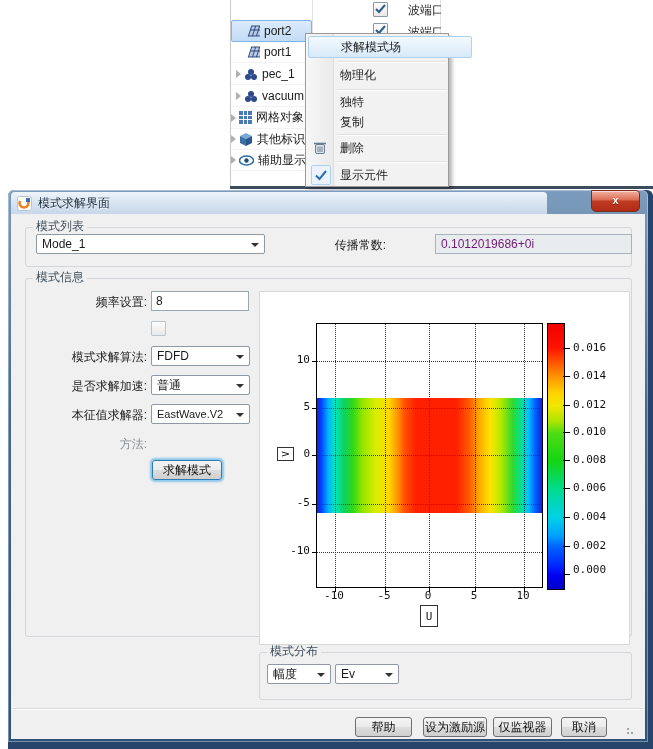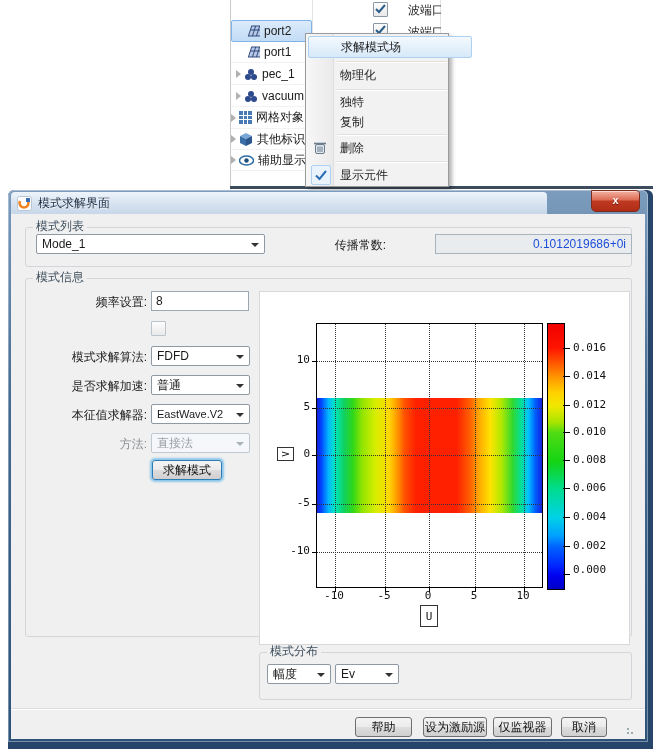--- a/index.html
+++ b/index.html
@@ -39,21 +39,21 @@
   .closebtn{position:absolute;left:583px;top:0;width:47px;height:20px;border-radius:0 4px 5px 5px;
           background:linear-gradient(#f3b3a5,#dd6a52 45%,#c03a22 50%,#b02c16);border:1px solid #7e2односі;border:1px solid #7e2a1c;
           color:#fff;font-weight:bold;font-size:11px;text-align:center;line-height:18px;text-shadow:0 1px 1px #6b1d10;box-shadow:inset 0 1px 0 rgba(255,255,255,.55);}
   .body{position:absolute;left:3px;top:24px;width:634px;height:525px;background:#f0f0f0;}
 
   .group{position:absolute;border:1px solid #d2d6da;border-radius:3px;}
   .group-title{position:absolute;background:#f0f0f0;padding:0 3px;color:#40505f;line-height:13px;}
 
   .field-label{position:absolute;width:130px;text-align:right;color:#222;}
   .input{position:absolute;background:#fff;border:1px solid #9aa8b4;padding:0 4px;line-height:18px;}
-  .ro-field{position:absolute;background:#e9ecef;border:1px solid #a8b2bc;padding:0 5px;line-height:18px;color:#1d4ed8;text-align:right;}
+  .ro-field{position:absolute;background:#e9ecef;border:1px solid #a8b2bc;padding:0 5px;line-height:18px;color:#701a75;}
   .combo{position:absolute;background:#fff;border:1px solid #8f99a3;border-radius:2px;line-height:18px;padding:0 5px;}
   .combo .arr{position:absolute;right:5px;top:8px;width:0;height:0;border-left:4px solid transparent;border-right:4px solid transparent;border-top:4px solid #333;}
   .combo.disabled{background:#f6f7fa;border-color:#c0c8d0;color:#9aa0a6;}
   .combo.disabled .arr{border-top-color:#aab2ba;}
 
   .btn{position:absolute;border:1px solid #707070;border-radius:3px;text-align:center;
        background:linear-gradient(#f4f4f4,#ebebeb 48%,#dddddd 52%,#cfcfcf);line-height:18px;color:#111;}
   .btn-focus{border-color:#2d7cb5;box-shadow:0 0 2px 2px #8cc6ea;}
 
   
@@ -250,23 +250,20 @@
   <div class="combo" style="left:143px;top:185px;width:87px;height:18px;">
     <span>普通</span><span class="arr"></span>
   </div>
 
   <span class="field-label" style="left:9px;top:217px;">本征值求解器:</span>
   <div class="combo" style="left:143px;top:214px;width:87px;height:18px;font-size:11px;">
     <span>EastWave.V2</span><span class="arr"></span>
   </div>
 
   <span class="field-label" style="left:9px;top:246px;color:#8a8f94;">方法:</span>
-  <div class="combo disabled" style="left:143px;top:243px;width:87px;height:18px;">
-    <span>直接法</span><span class="arr"></span>
-  </div>
 
   <div class="btn btn-focus" style="left:144px;top:270px;width:68px;height:18px;">求解模式</div>
 
   <div class="plot-panel" style="left:251px;top:101px;width:369px;height:352px;">
     <div class="frame">
       <div class="band"></div>
       <div class="gv" style="left:18px;"></div>
       <div class="gv" style="left:68px;"></div>
       <div class="gv" style="left:112px;"></div>
       <div class="gv" style="left:158px;"></div>

